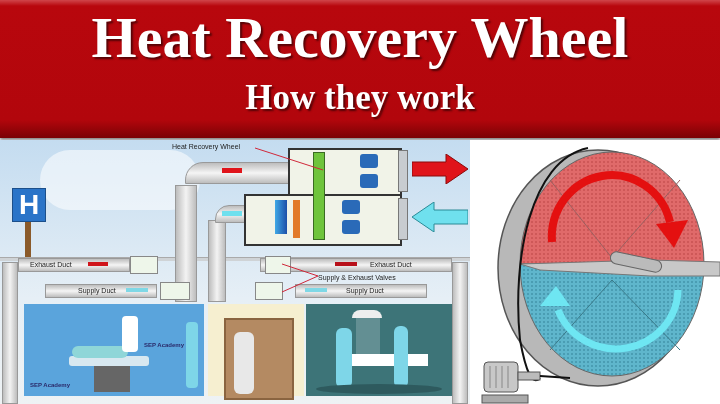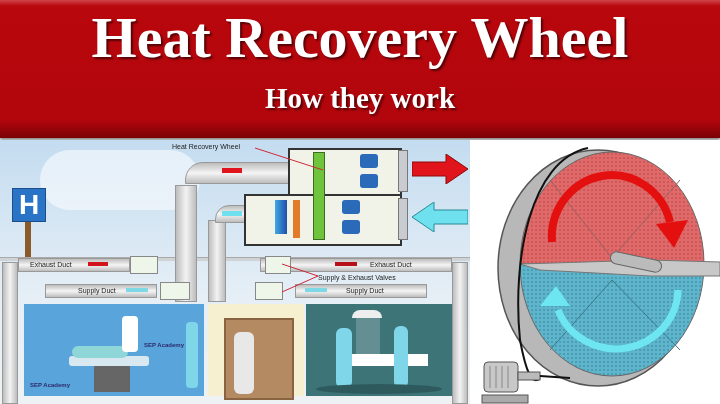--- a/index.html
+++ b/index.html
@@ -1,20 +1,20 @@
 <!DOCTYPE html>
 <html><head>
 <meta charset="utf-8">
 <style>
   html,body{margin:0;padding:0;}
   body{width:720px;height:404px;position:relative;overflow:hidden;background:#fff;font-family:"Liberation Serif",serif;}
   .banner{position:absolute;left:0;top:0;width:720px;height:138px;background:linear-gradient(#d0454a 0,#b8070d 6px,#b2060c 120px,#7a0205 138px);box-shadow:0 2px 3px rgba(0,0,0,.5);}
   .banner .t1,.banner .t2{position:absolute;left:0;width:720px;text-align:center;color:#fff;font-weight:bold;text-shadow:2px 2px 2px rgba(0,0,0,.55);font-family:"Liberation Serif","DejaVu Serif",serif;}
   .banner .t1{top:6px;font-size:58px;line-height:64px;}
-  .banner .t2{top:72px;font-size:29px;line-height:52px;}
+  .banner .t2{top:72px;font-size:35px;line-height:52px;}
   .scene{position:absolute;left:0;top:140px;width:470px;height:264px;background:linear-gradient(#c4dcf0,#e6eff6 60%,#eef2f4);overflow:hidden;}
   .lbl{position:absolute;font-family:"Liberation Sans",sans-serif;font-size:7px;color:#222;white-space:nowrap;}
   .pipe{position:absolute;background:linear-gradient(90deg,#bdbdbd,#f3f3f3 50%,#bdbdbd);border:1px solid #999;}
   .hpipe{position:absolute;background:linear-gradient(#bdbdbd,#f5f5f5 50%,#bdbdbd);border:1px solid #999;}
   .room{position:absolute;top:164px;height:92px;}
   .right{position:absolute;left:470px;top:140px;width:250px;height:264px;background:#fff;}
 </style>
 </head>
 <body>
 

